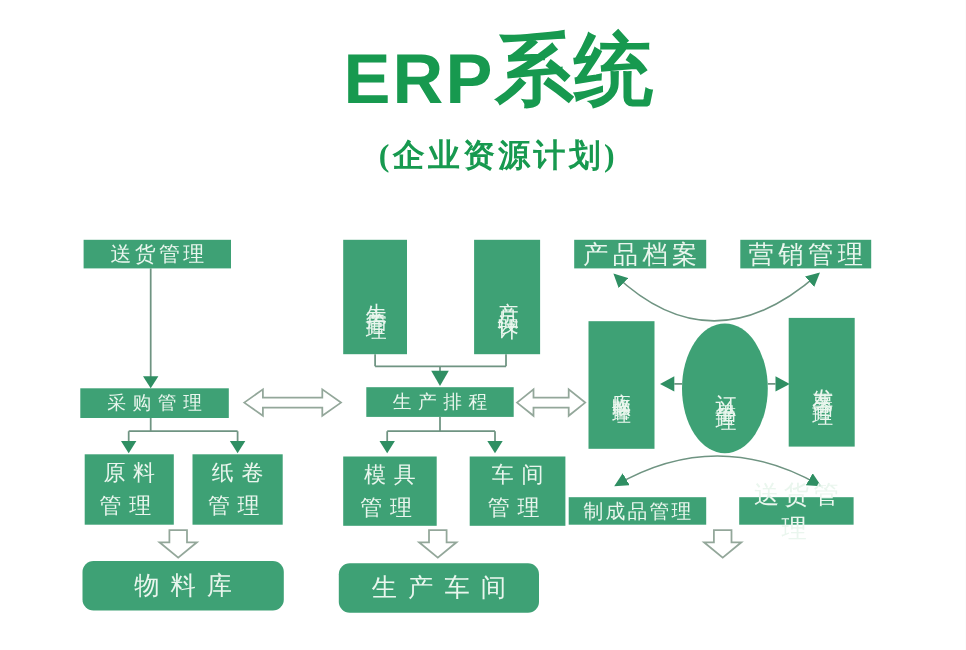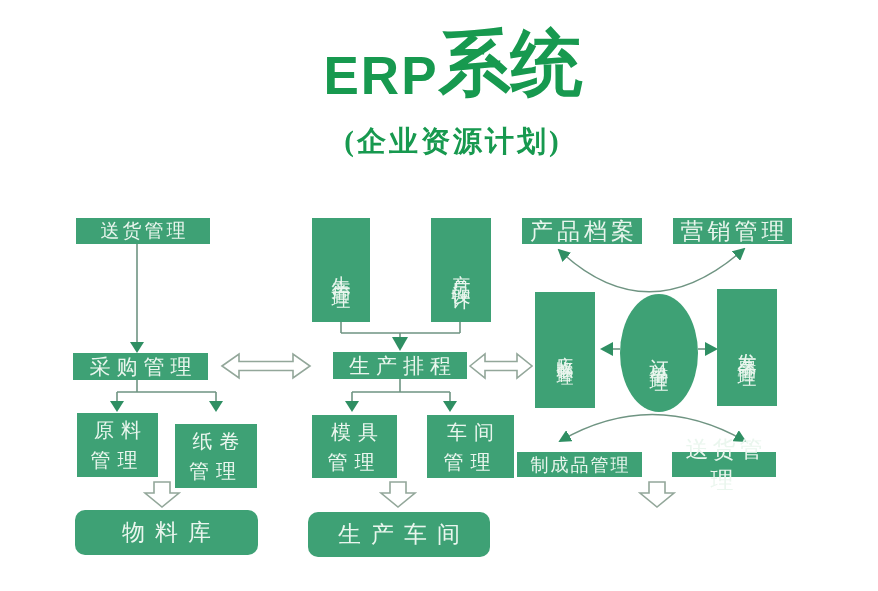--- a/index.html
+++ b/index.html
@@ -14,31 +14,31 @@
   .arc{stroke-width:1.4px;}
   .solid-head{fill:var(--solid-arrow);stroke:none;}
   .mkfill{fill:var(--solid-arrow);}
   .hollow{fill:#ffffff;stroke:var(--hollow-stroke);stroke-width:1.6px;stroke-linejoin:miter;}
   .gbox{
     position:absolute;z-index:2;background:var(--box-green);color:var(--box-text);
     display:flex;align-items:center;justify-content:center;text-align:center;
     font-family:"Liberation Serif",serif;box-sizing:border-box;
   }
   .h5{font-size:19px;letter-spacing:3px;text-indent:3px;}
-  .h4{font-size:21px;letter-spacing:6px;text-indent:6px;}
+  .h4{font-size:17px;letter-spacing:6px;text-indent:6px;}
   .h4s{font-size:23px;letter-spacing:4px;text-indent:4px;}
   .h5s{font-size:18px;letter-spacing:2px;text-indent:2px;}
   .twoline{font-size:20px;letter-spacing:7px;text-indent:7px;line-height:1.5;white-space:pre-line;}
   .vert{writing-mode:vertical-rl;text-orientation:upright;font-size:19px;letter-spacing:5px;}
   .vert5{writing-mode:vertical-rl;text-orientation:upright;font-size:17px;letter-spacing:3px;}
   .round{border-radius:10px;font-size:23px;letter-spacing:10px;text-indent:10px;}
   .ellipse{border-radius:50%;}
   .title-row{position:absolute;left:0;width:100%;text-align:center;transform:translateX(14px);color:var(--title-green);z-index:2;}
   #main-title{top:28px;line-height:1;white-space:nowrap;}
-  #main-title .latin{font-family:"Liberation Sans",sans-serif;font-weight:800;font-size:53px;letter-spacing:2px;}
+  #main-title .latin{font-family:"Liberation Sans",sans-serif;font-weight:800;font-size:64px;letter-spacing:2px;}
   #main-title .cjk{font-family:"Liberation Serif",serif;font-weight:700;font-size:72px;vertical-align:6px;}
   #subtitle{top:122px;font-size:29px;font-weight:600;letter-spacing:3px;}
 </style>
 </head>
 <body>
 
 <div id="stage">
 
   <div class="title-row" id="main-title">
     <span class="latin">ERP</span><span class="cjk">系统</span>
@@ -80,21 +80,21 @@
 
     <polygon class="hollow" points="154,482 170,482 170,493 179,493 162,507 145,493 154,493"></polygon>
     <polygon class="hollow" points="390,482 406,482 406,493 415,493 398,507 381,493 390,493"></polygon>
     <polygon class="hollow" points="649,482 665,482 665,493 674,493 657,507 640,493 649,493"></polygon>
   </svg>
 
   <div class="gbox h5" style="left:76px;top:218px;width:134px;height:26px;">送货管理</div>
   <div class="gbox h4" style="left:73px;top:353px;width:135px;height:27px;">采购管理</div>
   <div class="gbox twoline" style="left:77px;top:413px;width:81px;height:64px;text-align:center;">原料
 管理</div>
-  <div class="gbox twoline" style="left:175px;top:413px;width:82px;height:64px;margin-top:11px;">纸卷
+  <div class="gbox twoline" style="left:175px;top:413px;width:82px;height:64px;">纸卷
 管理</div>
   <div class="gbox round" style="left:75px;top:510px;width:183px;height:45px;text-align:right;">物料库</div>
 
   <div class="gbox vert" style="left:312px;top:218px;width:58px;height:104px;">生产管理</div>
   <div class="gbox vert" style="left:431px;top:218px;width:60px;height:104px;">产品设计</div>
   <div class="gbox h4" style="left:333px;top:352px;width:134px;height:27px;">生产排程</div>
   <div class="gbox twoline" style="left:312px;top:415px;width:85px;height:63px;">模具
 管理</div>
   <div class="gbox twoline" style="left:410px;top:415px;width:87px;height:63px;margin-left:17px;">车间
 管理</div>

